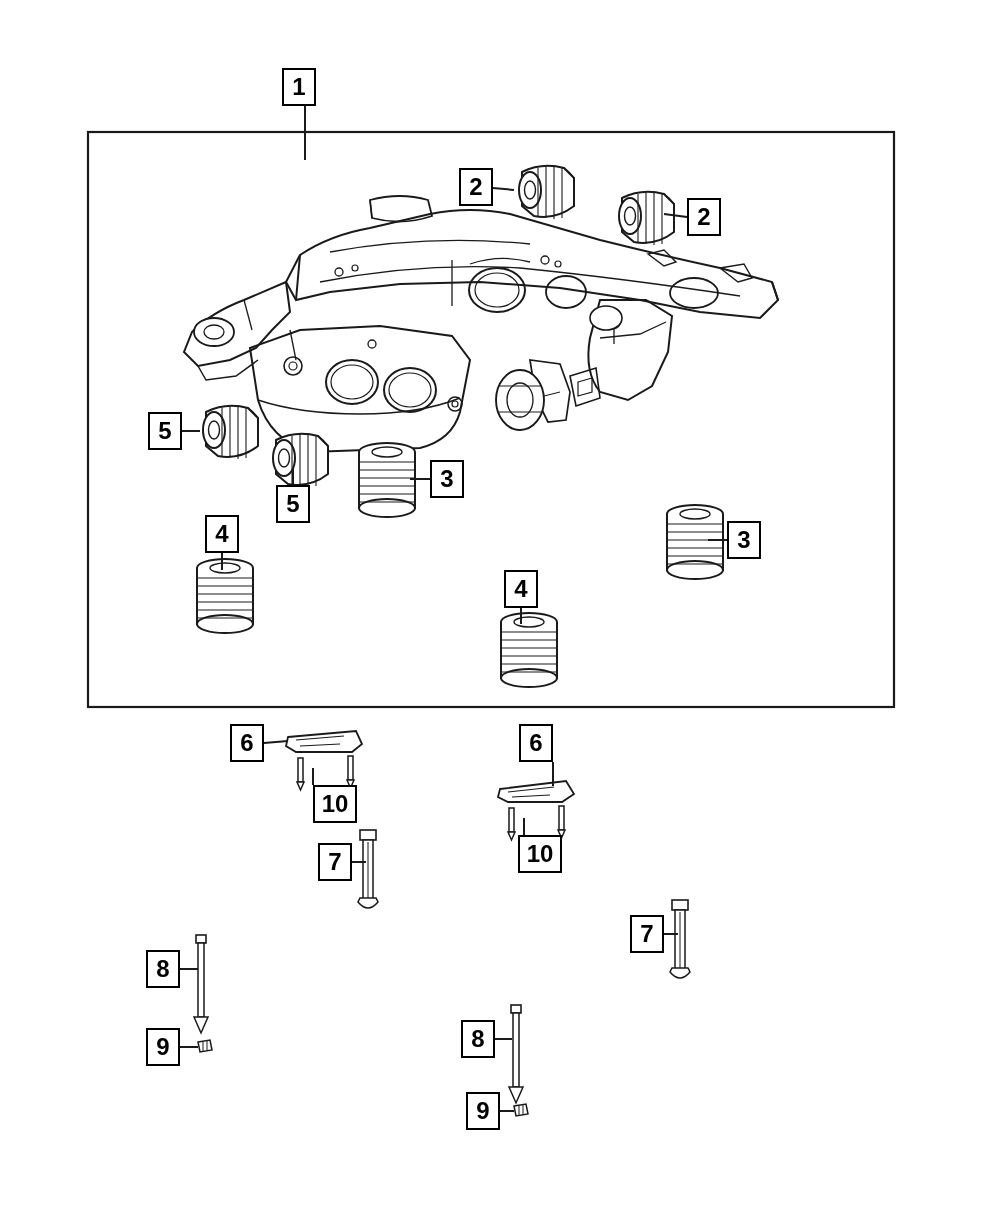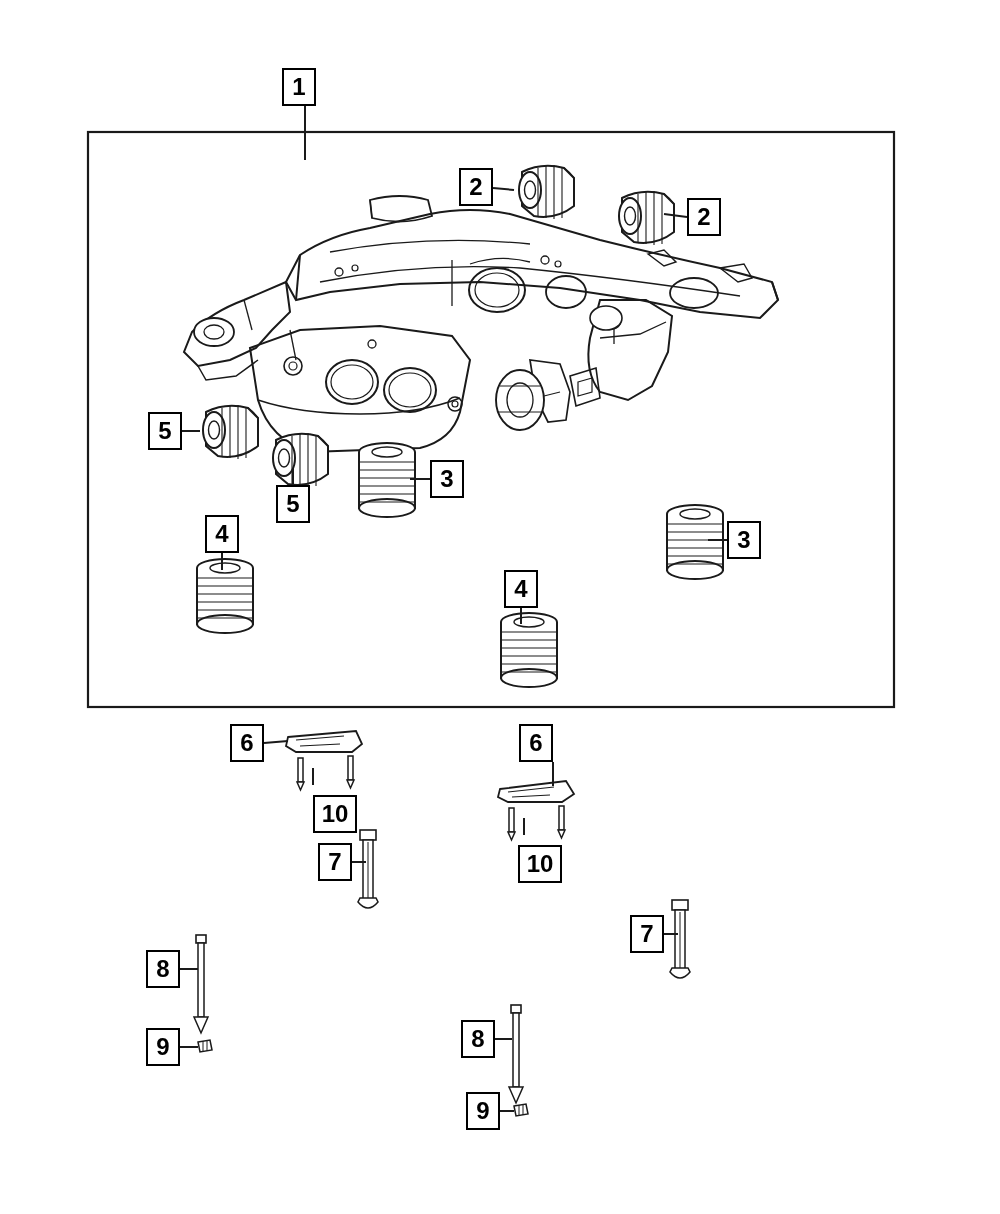--- a/index.html
+++ b/index.html
@@ -32,21 +32,21 @@
     color: #000;
     font-family: "Liberation Sans", sans-serif;
     font-size: 24px;
     font-weight: bold;
     display: flex;
     align-items: center;
     justify-content: center;
     line-height: 1;
   }
   .callout.w1 { width: 34px; height: 38px; }
-  .callout.w2 { width: 44px; height: 38px; margin-top: 10px; }
+  .callout.w2 { width: 44px; height: 38px; }
 </style>
 </head>
 <body>
 
 <div id="page">
 
   <svg class="layer" viewBox="0 0 1000 1214">
     <defs>
       <g id="bushing-large">
 

